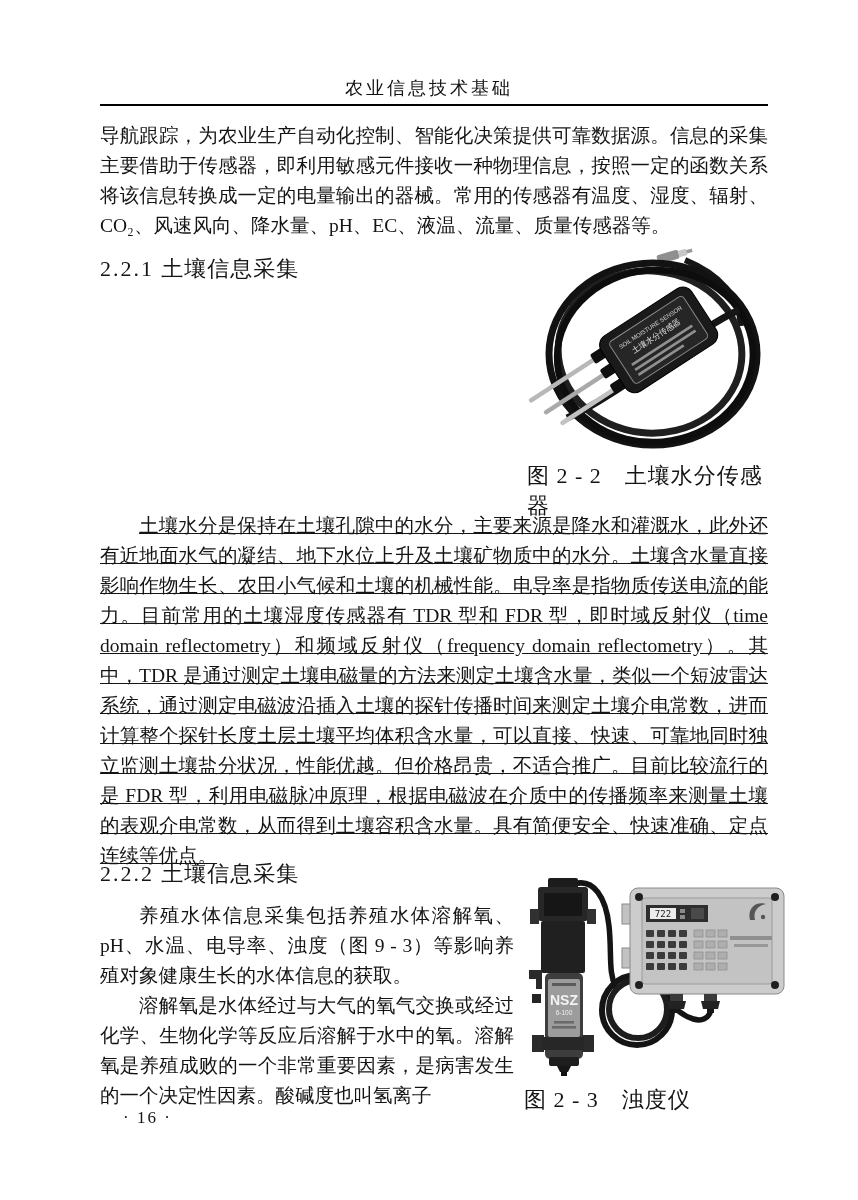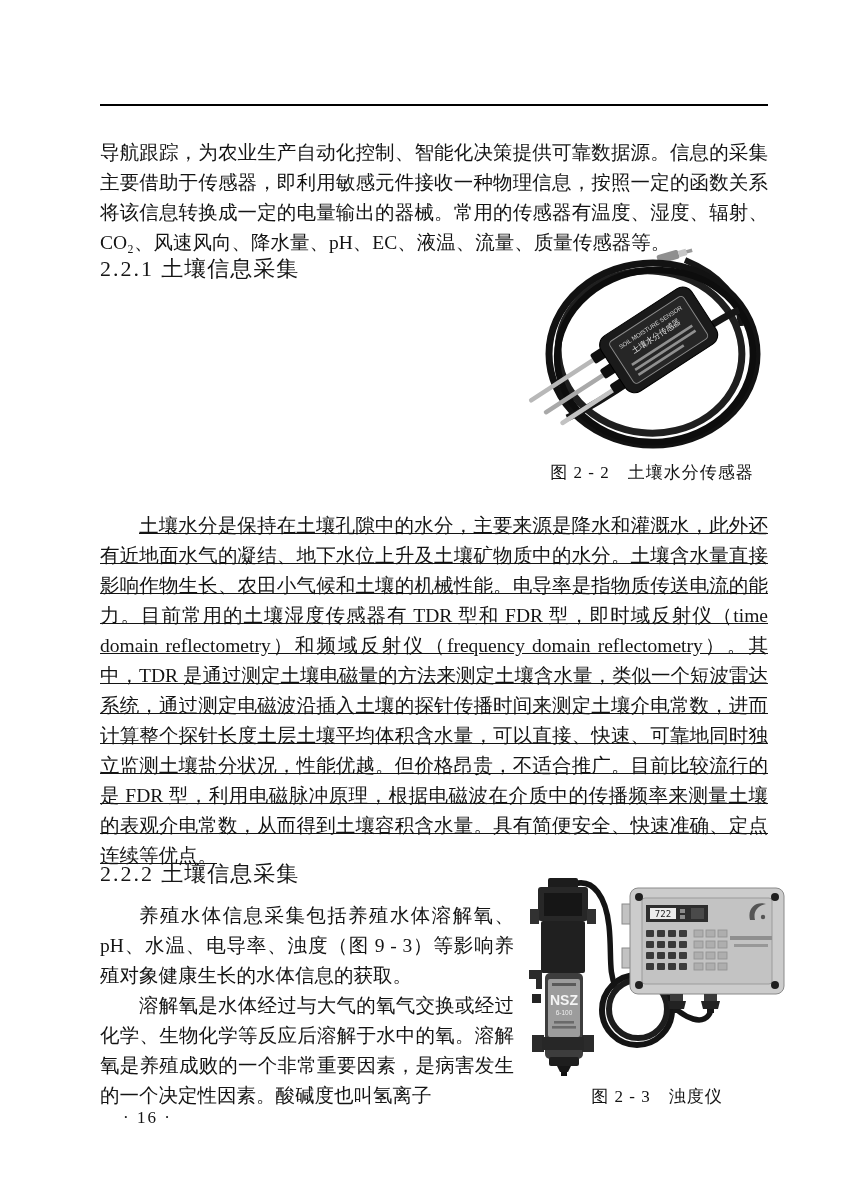--- a/index.html
+++ b/index.html
@@ -10,48 +10,49 @@
   .running-head{
     position:absolute;top:76px;left:0;width:858px;text-align:center;
     font-family:"Liberation Sans", sans-serif;font-size:18px;letter-spacing:3px;color:#111;
   }
   .head-rule{position:absolute;top:104px;left:100px;width:668px;height:2px;background:#000;}
   .body-text{
     position:absolute;font-size:19.5px;line-height:30px;text-align:justify;
     margin:0;color:#141414;
   }
   .indent{text-indent:2em;}
-  .intro{top:121px;left:100px;width:668px;margin-top:17px;}
+  .intro{top:121px;left:100px;width:668px;}
   .p221a{top:293px;left:100px;width:414px;}
   .p221b{top:511px;left:100px;width:668px;text-decoration:underline;}
   .p222a{top:901px;left:100px;width:414px;}
   .p222b{top:991px;left:100px;width:414px;}
   .section-heading{
     position:absolute;left:100px;margin:0;font-weight:400;
     font-family:"Liberation Sans", sans-serif;font-size:22px;color:#161616;letter-spacing:1px;
   }
   .h221{top:254px;}
   .h222{top:859px;}
   .sec-num{font-family:"Liberation Serif", serif;letter-spacing:2px;}
   figure{margin:0;padding:0;position:absolute;}
   .fig22{left:527px;top:246px;width:250px;}
   .fig23{left:524px;top:876px;width:266px;}
   figcaption{
-    display:block;width:100%;text-align:center;font-size:17px;color:#141414;
+    display:block;width:100%;text-align:left;font-size:22px;color:#141414;
     margin-top:3px;letter-spacing:1px;
   }
   .page-number{
     position:absolute;left:103px;top:1108px;font-size:17px;letter-spacing:2px;color:#141414;margin-left:20px;
   }
 </style>
 </head>
 <body>
 
 <div class="page">
 
+  <div class="running-head">农业信息技术基础</div>
   <div class="head-rule"></div>
 
   <p class="body-text intro">导航跟踪，为农业生产自动化控制、智能化决策提供可靠数据源。信息的采集主要借助于传感器，即利用敏感元件接收一种物理信息，按照一定的函数关系将该信息转换成一定的电量输出的器械。常用的传感器有温度、湿度、辐射、CO₂、风速风向、降水量、pH、EC、液温、流量、质量传感器等。</p>
 
   <h2 class="section-heading h221">
     <span class="sec-num">2.2.1</span>
     <span class="sec-title">土壤信息采集</span>
   </h2>
 
   <figure class="fig22">

